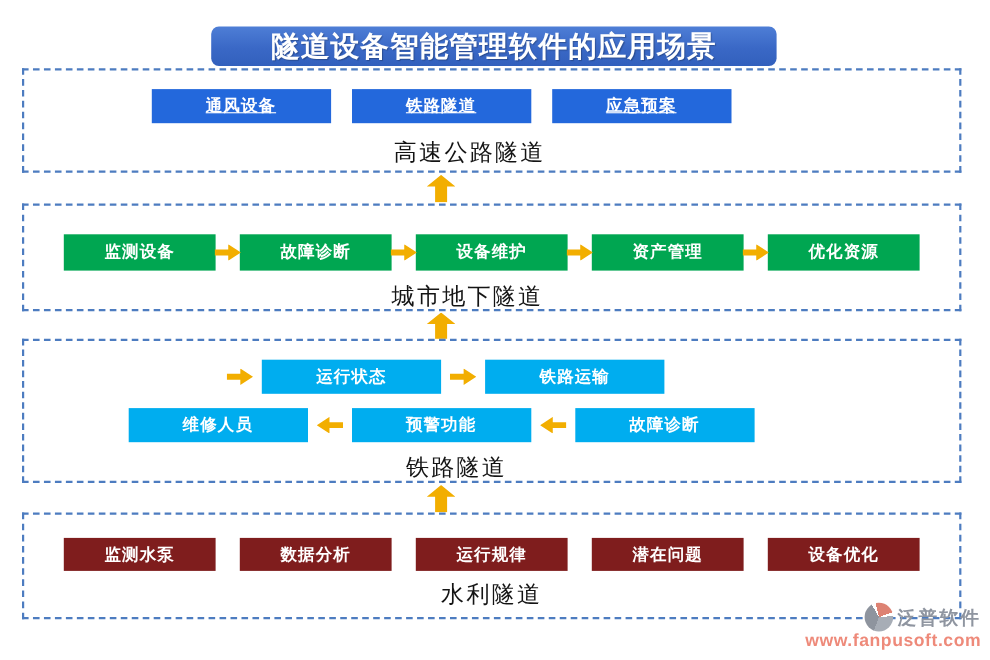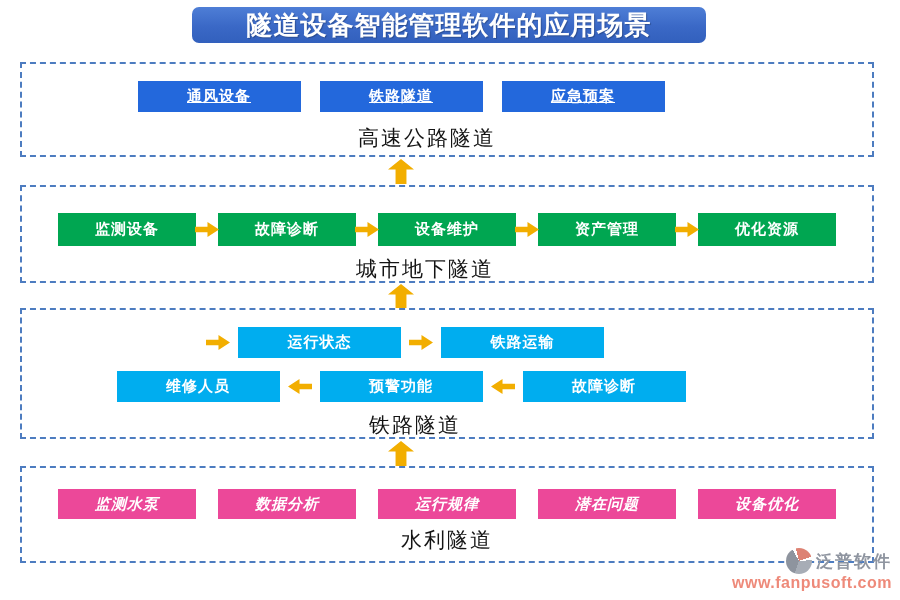--- a/index.html
+++ b/index.html
@@ -2,21 +2,21 @@
 <html><head>
 <meta charset="utf-8">
 <style>
   html,body{margin:0;padding:0;background:#ffffff;}
   .canvas{
     position:relative;width:900px;height:600px;background:#ffffff;overflow:hidden;
     font-family:"Liberation Sans","DejaVu Sans",sans-serif;
   }
   
   .title-bar{
-    position:absolute;left:192px;top:7px;width:514px;height:36px;
+    position:absolute;left:192px;top:24px;width:514px;height:36px;
     background:linear-gradient(180deg,#4e7ed6 0%,#3a68c6 55%,#3260bd 100%);
     border-radius:7px;color:#ffffff;font-size:26px;font-weight:bold;
     display:flex;align-items:center;justify-content:center;letter-spacing:1px;
     text-shadow:1px 1px 1px rgba(0,0,0,0.25);
   }
   
   .zone{
     position:absolute;left:20px;width:854px;border:2px dashed #4d7cc0;
     box-sizing:border-box;background:#ffffff;
   }
@@ -30,21 +30,21 @@
   .btn{
     display:flex;align-items:center;justify-content:center;
     color:#ffffff;font-weight:bold;font-size:15px;letter-spacing:1px;
   }
   .btn-wide{width:163px;height:31px;}
   .btn-mid{width:138px;height:33px;}
   .btn-low{width:138px;height:30px;}
   .blue{background:#2368dc;text-decoration:underline;}
   .green{background:#00a651;}
   .cyan{background:#00adef;}
-  .olive{background:#ec4899;font-style:italic;}
+  .olive{background:#7f1d1d;}
   .row-highway{margin-top:17px;gap:19px;}
   .row-urban{margin-top:26px;text-align:center;}
   .row-rail1{margin-top:17px;}
   .row-rail2{margin-top:13px;}
   .row-water{margin-top:21px;gap:22px;}
   
   .zone-label{
     text-align:center;font-family:"Liberation Serif","DejaVu Serif",serif;
     font-size:21px;color:#141414;letter-spacing:2px;
   }

